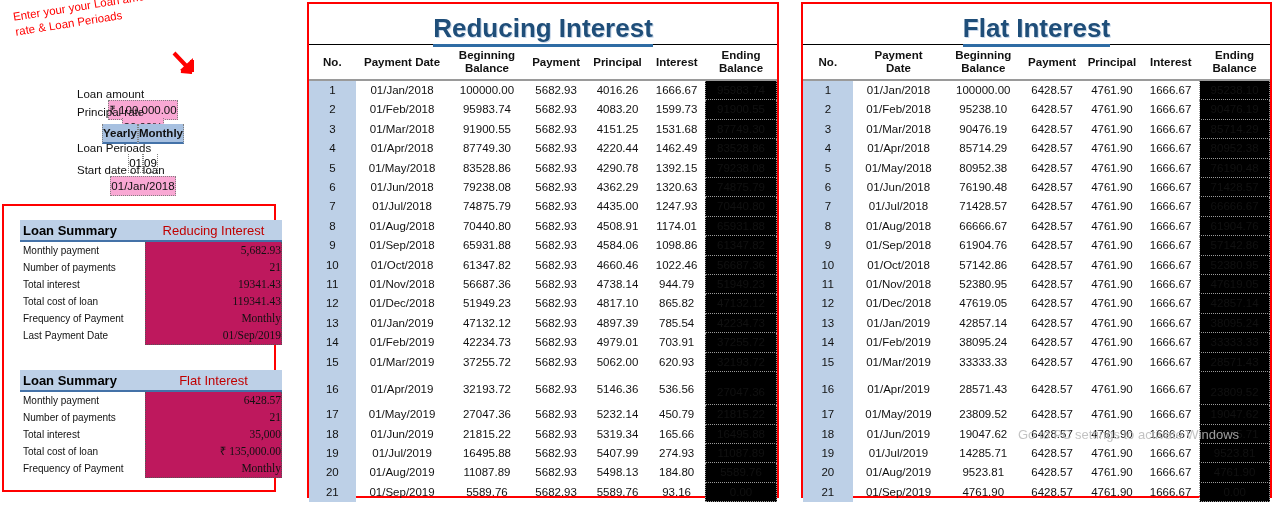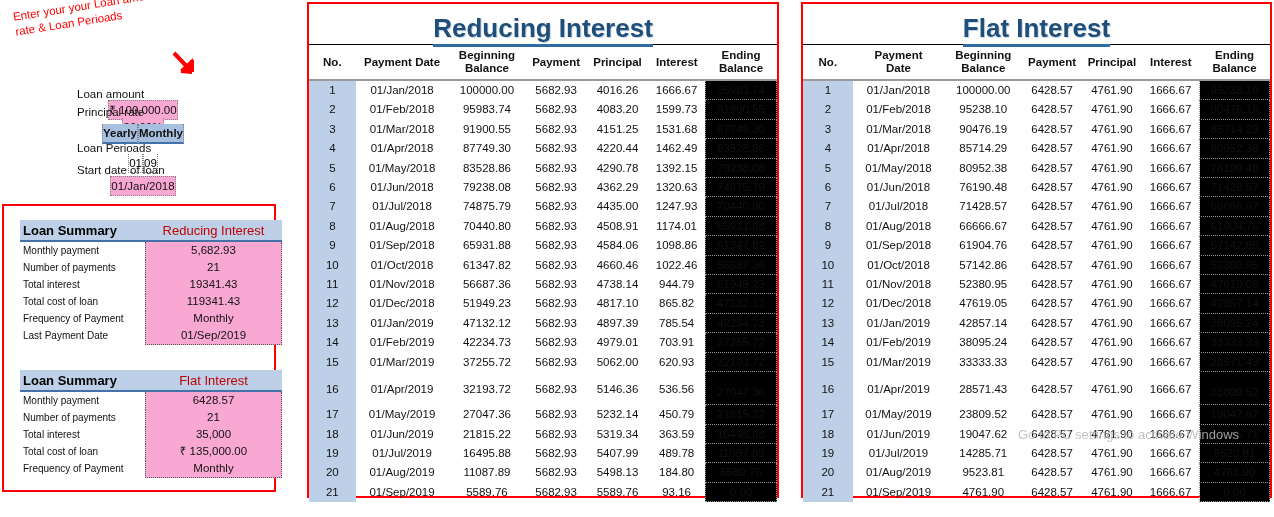--- a/index.html
+++ b/index.html
@@ -48,23 +48,23 @@
     border:2px solid #ff0000;background:#ffffff;box-sizing:border-box;
   }
   .summary{position:absolute;left:8px;width:262px;margin-left:8px;}
   .sum-head{display:flex;align-items:center;height:20px;background:#bdd0e7;
     border-bottom:2px solid #4472a8;}
   .sum-head .t{width:122px;font-weight:bold;font-size:13px;color:#000;padding-left:3px;}
   .sum-head .k{flex:1;text-align:center;font-weight:normal;font-size:13px;color:#c00000;}
   .sum-row{display:flex;align-items:center;height:17px;}
   .sum-row .lbl{width:122px;font-size:10px;color:#111;padding-left:3px;}
   .sum-row .val{
-    flex:1;text-align:center;font-size:11.5px;color:#111;
-    background:#f9a8d4;height:17px;line-height:17px;
-    border:1px dotted #555;border-top:none;
+    flex:1;text-align:right;font-size:11.5px;color:#111;
+    background:#be185d;height:17px;line-height:17px;
+    border:1px dotted #555;border-top:none;font-family:Liberation Serif, serif;
   }
   .sum-row:first-of-type .val{border-top:none;}
 
   
   .tbl-frame{position:absolute;top:2px;height:496px;border:2px solid #ff0000;
     background:#ffffff;box-sizing:border-box;}
   #reducing-frame{left:307px;width:472px;}
   #flat-frame{left:801px;width:471px;}
 
   .tbl-title{
@@ -399,30 +399,30 @@
             <td>5232.14</td>
             <td>450.79</td>
             <td class="c-end">21815.22</td>
           </tr>
           <tr>
             <td class="c-no">18</td>
             <td>01/Jun/2019</td>
             <td>21815.22</td>
             <td>5682.93</td>
             <td>5319.34</td>
-            <td>363.59</td>
+            <td>165.66</td>
             <td class="c-end">16495.88</td>
           </tr>
           <tr>
             <td class="c-no">19</td>
             <td>01/Jul/2019</td>
             <td>16495.88</td>
             <td>5682.93</td>
             <td>5407.99</td>
-            <td>489.78</td>
+            <td>274.93</td>
             <td class="c-end">11087.89</td>
           </tr>
           <tr>
             <td class="c-no">20</td>
             <td>01/Aug/2019</td>
             <td>11087.89</td>
             <td>5682.93</td>
             <td>5498.13</td>
             <td>184.80</td>
             <td class="c-end">5589.76</td>

